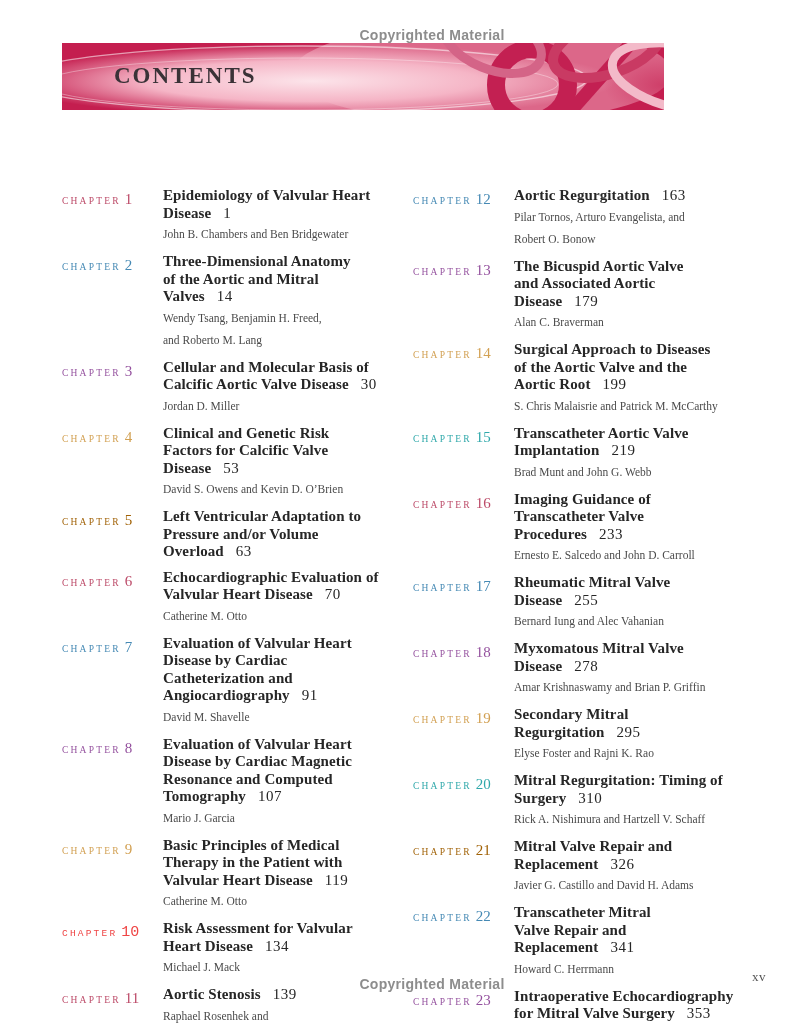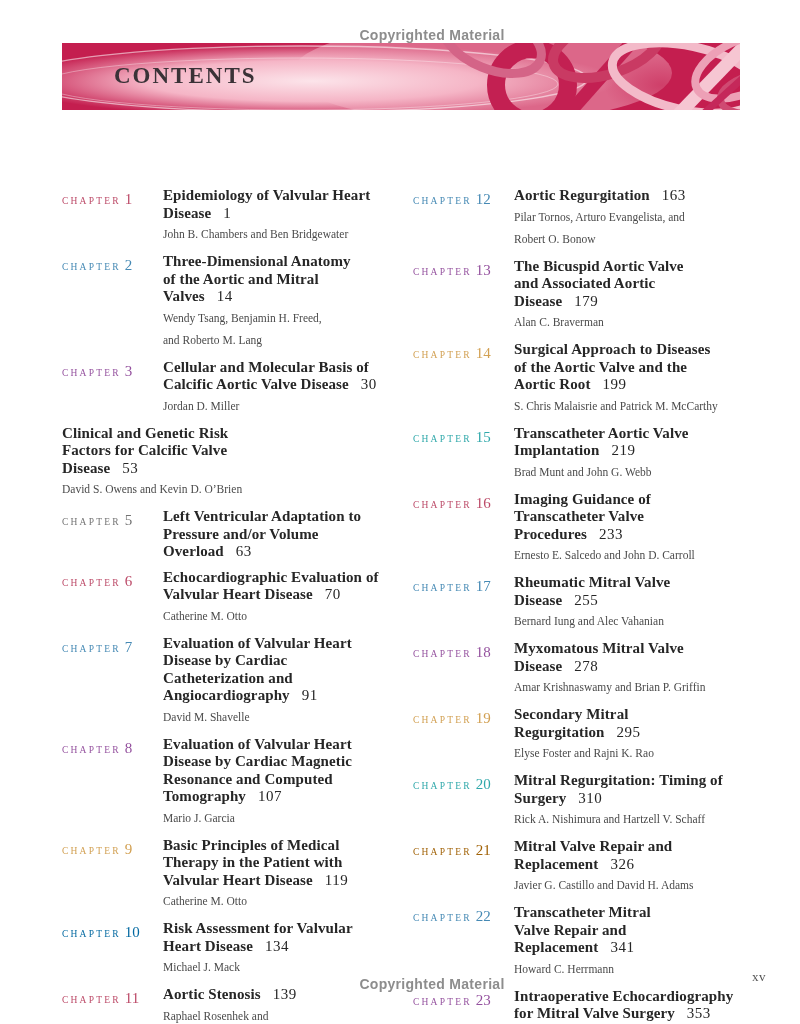--- a/index.html
+++ b/index.html
@@ -10,21 +10,21 @@
   }
   .copyright {
     position:absolute; left:0; width:800px; text-align:center;
     font-family:"Liberation Sans", sans-serif; font-weight:bold;
     font-size:14px; color:#8d8d8d; letter-spacing:0.3px;margin-left:32px;
   }
   .copyright.top { top:27px; }
   .copyright.bottom { top:976px; }
 
   .banner {
-    position:absolute; left:62px; top:43px; width:678px; height:67px;
+    position:absolute; left:62px; top:43px; width:602px; height:67px;
     overflow:hidden;
   }
   .banner svg { position:absolute; left:0; top:0; width:678px; height:67px; }
   .banner-title {
     position:absolute; left:52px; top:50%; transform:translateY(-52%);
     font-family:"Liberation Serif", serif; font-weight:700;
     font-size:23px; letter-spacing:2px; color:#3a3237;
   }
 
   .columns {
@@ -119,29 +119,30 @@
       </div>
       <div class="entry">
         <div class="ch-label" style="color: rgb(148, 81, 158);"><span class="ch-word">CHAPTER</span><span class="ch-num">3</span></div>
         <div class="entry-body">
           <div class="title"><span class="title-text">Cellular and Molecular Basis of
 Calcific Aortic Valve Disease</span><span class="pagenum">30</span></div>
           <div class="authors">Jordan D. Miller</div>
         </div>
       </div>
       <div class="entry">
+        <div class="ch-label" style="color: rgb(210, 160, 82);"><span class="ch-word">CHAPTER</span><span class="ch-num">4</span></div>
         <div class="entry-body">
           <div class="title"><span class="title-text">Clinical and Genetic Risk
 Factors for Calcific Valve
 Disease</span><span class="pagenum">53</span></div>
           <div class="authors">David S. Owens and Kevin D. O’Brien</div>
         </div>
       </div>
       <div class="entry">
-        <div class="ch-label" style="color: #737373;"><span class="ch-word">CHAPTER</span><span class="ch-num">5</span></div>
+        <div class="ch-label" style="color: #a16207;"><span class="ch-word">CHAPTER</span><span class="ch-num">5</span></div>
         <div class="entry-body">
           <div class="title"><span class="title-text">Left Ventricular Adaptation to
 Pressure and/or Volume
 Overload</span><span class="pagenum">63</span></div>
         </div>
       </div>
       <div class="entry">
         <div class="ch-label" style="color: rgb(188, 74, 104);"><span class="ch-word">CHAPTER</span><span class="ch-num">6</span></div>
         <div class="entry-body">
           <div class="title"><span class="title-text">Echocardiographic Evaluation of
@@ -172,21 +173,21 @@
       <div class="entry">
         <div class="ch-label" style="color: rgb(210, 160, 82);"><span class="ch-word">CHAPTER</span><span class="ch-num">9</span></div>
         <div class="entry-body">
           <div class="title"><span class="title-text">Basic Principles of Medical
 Therapy in the Patient with
 Valvular Heart Disease</span><span class="pagenum">119</span></div>
           <div class="authors">Catherine M. Otto</div>
         </div>
       </div>
       <div class="entry">
-        <div class="ch-label" style="color: #0369a1;"><span class="ch-word">CHAPTER</span><span class="ch-num">10</span></div>
+        <div class="ch-label" style="color: #ef4444; font-family: Liberation Mono, monospace;"><span class="ch-word">CHAPTER</span><span class="ch-num">10</span></div>
         <div class="entry-body">
           <div class="title"><span class="title-text">Risk Assessment for Valvular
 Heart Disease</span><span class="pagenum">134</span></div>
           <div class="authors">Michael J. Mack</div>
         </div>
       </div>
       <div class="entry">
         <div class="ch-label" style="color: rgb(188, 74, 104);"><span class="ch-word">CHAPTER</span><span class="ch-num">11</span></div>
         <div class="entry-body">
           <div class="title"><span class="title-text">Aortic Stenosis</span><span class="pagenum">139</span></div>

